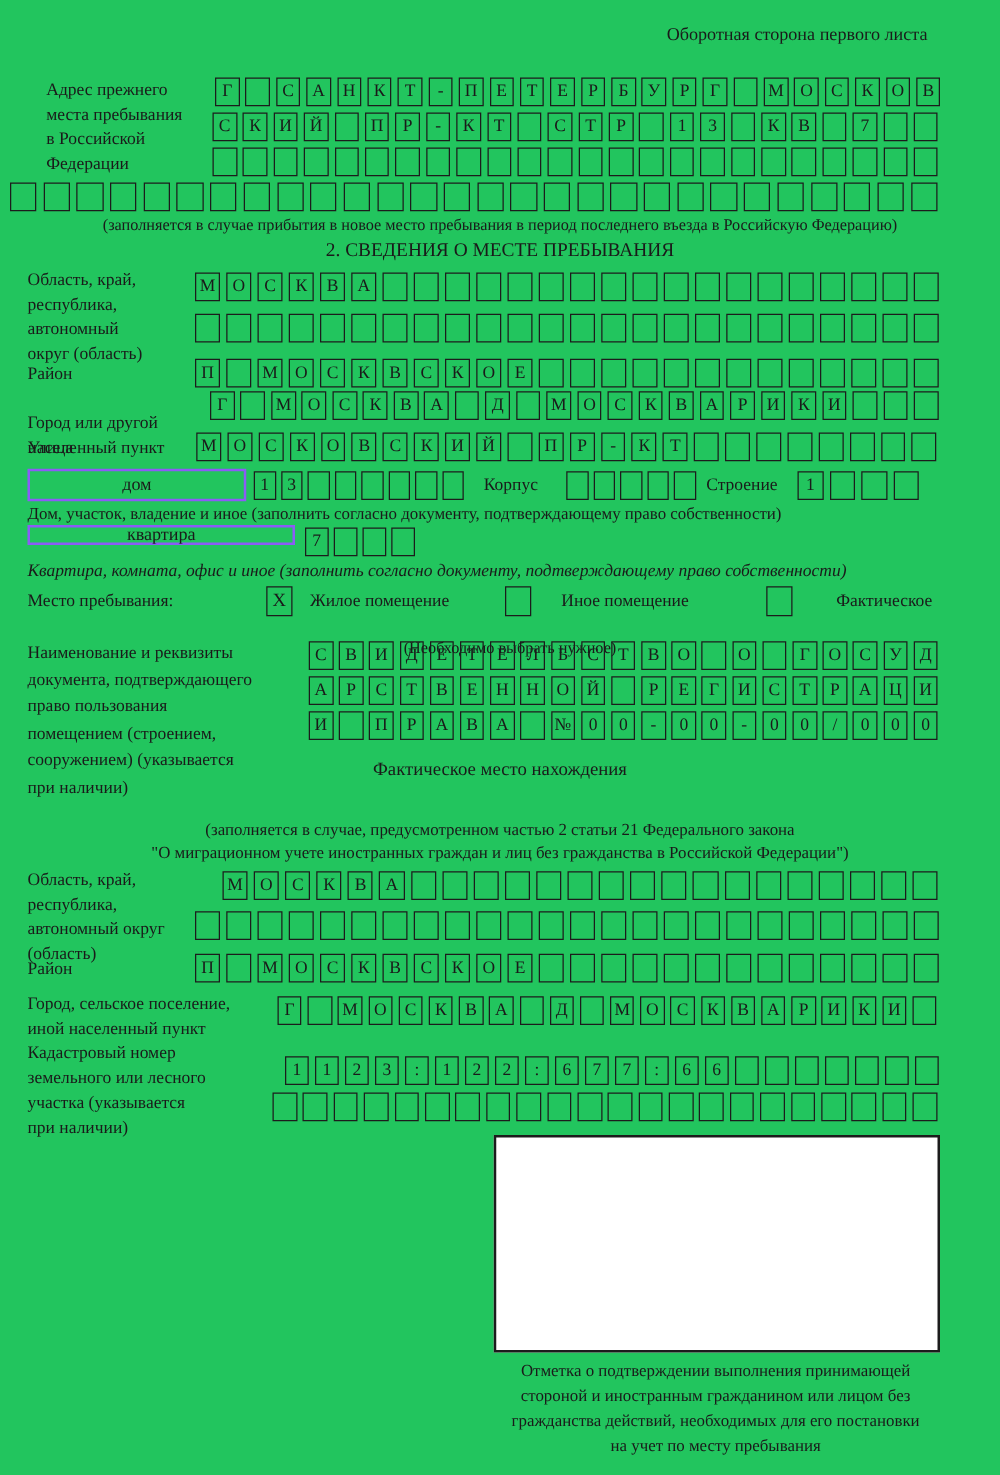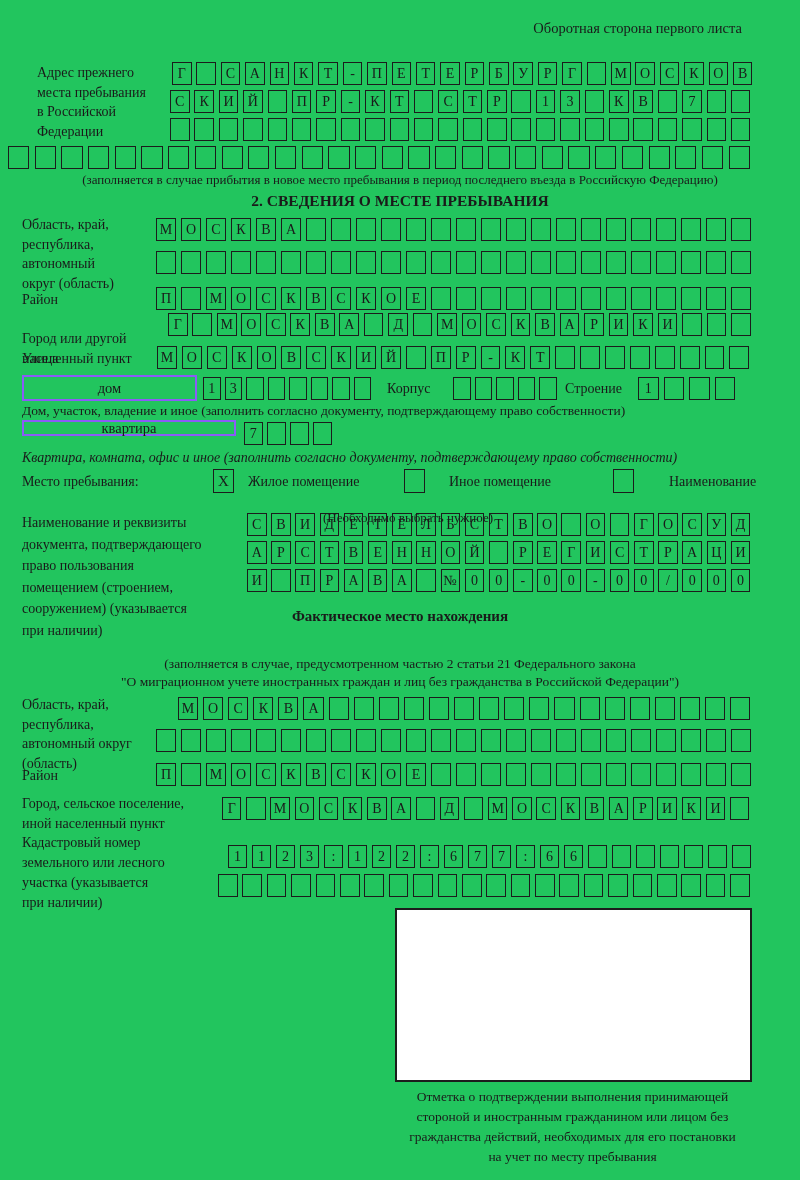--- a/index.html
+++ b/index.html
@@ -2,21 +2,21 @@
 <html><head>
 <meta charset="utf-8">
 <style>
   html,body{margin:0;padding:0;background:#ffffff;}
   .page{position:relative;width:800px;height:1180px;background:#22c55e;
         font-family:"Liberation Serif","DejaVu Serif",serif;color:#1a1a1a;overflow:hidden;}
   .abs{position:absolute;}
   .lbl{font-size:14px;line-height:19.5px;white-space:pre-line;}
   .note{font-size:13px;white-space:pre-line;}
   .center{left:0;width:800px;text-align:center;}
-  .title{font-weight:bold;font-size:15.5px;}
+  .title{font-weight:normal;font-size:15.5px;}
   .hdr{font-size:14.5px;}
   .cells{display:flex;}
   .cells .cell{flex:none;box-sizing:border-box;width:var(--w,20px);height:var(--h,23px);
         margin-right:var(--g,5px);border:1.6px solid #1c1c1c;
         display:flex;align-items:center;justify-content:center;
         font-size:14px;line-height:1;}
   .wbox{box-sizing:border-box;border:2px solid #8b5cf6;display:flex;align-items:center;justify-content:center;font-size:14.5px;}
   .cbox{box-sizing:border-box;width:21px;height:24px;border:1.7px solid #1c1c1c;text-align:center;font-size:15px;line-height:22px;}
   .stamp{box-sizing:border-box;border:2px solid #1c1c1c;background:#fff;}
 </style>
@@ -321,21 +321,21 @@
       <span class="cell"></span>
     </div>
   <div class="abs note" style="left:22px;top:450px;font-size:14px;font-style:italic;">Квартира, комната, офис и иное (заполнить согласно документу, подтверждающему право собственности)</div>
 
   <div class="abs lbl" style="left:22px;top:472px;">Место пребывания:</div>
   <div class="abs cbox" style="left:213px;top:469px;">X</div>
   <div class="abs lbl" style="left:248px;top:472px;">Жилое помещение</div>
   <div class="abs cbox" style="left:404px;top:469px;"></div>
   <div class="abs lbl" style="left:449px;top:472px;">Иное помещение</div>
   <div class="abs cbox" style="left:613px;top:469px;"></div>
-  <div class="abs lbl" style="left:669px;top:472px;">Наименование</div>
+  <div class="abs lbl" style="left:669px;top:472px;">Фактическое</div>
   <div class="abs note" style="left:108px;top:510px;width:600px;text-align:center;">(Необходимо выбрать нужное)</div>
 
   <div class="abs lbl" style="left:22px;top:512px;width:225px;line-height:21.5px;">Наименование и реквизиты
 документа, подтверждающего
 право пользования
 помещением (строением,
 сооружением) (указывается
 при наличии)</div>
   <div class="abs cells" style="left:247px;top:513px;--w:19.5px;--g:4.7px;">
       <span class="cell">С</span>

